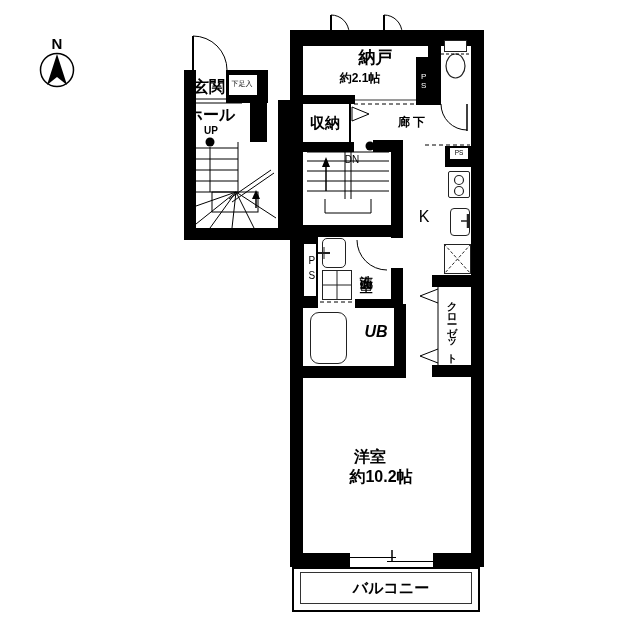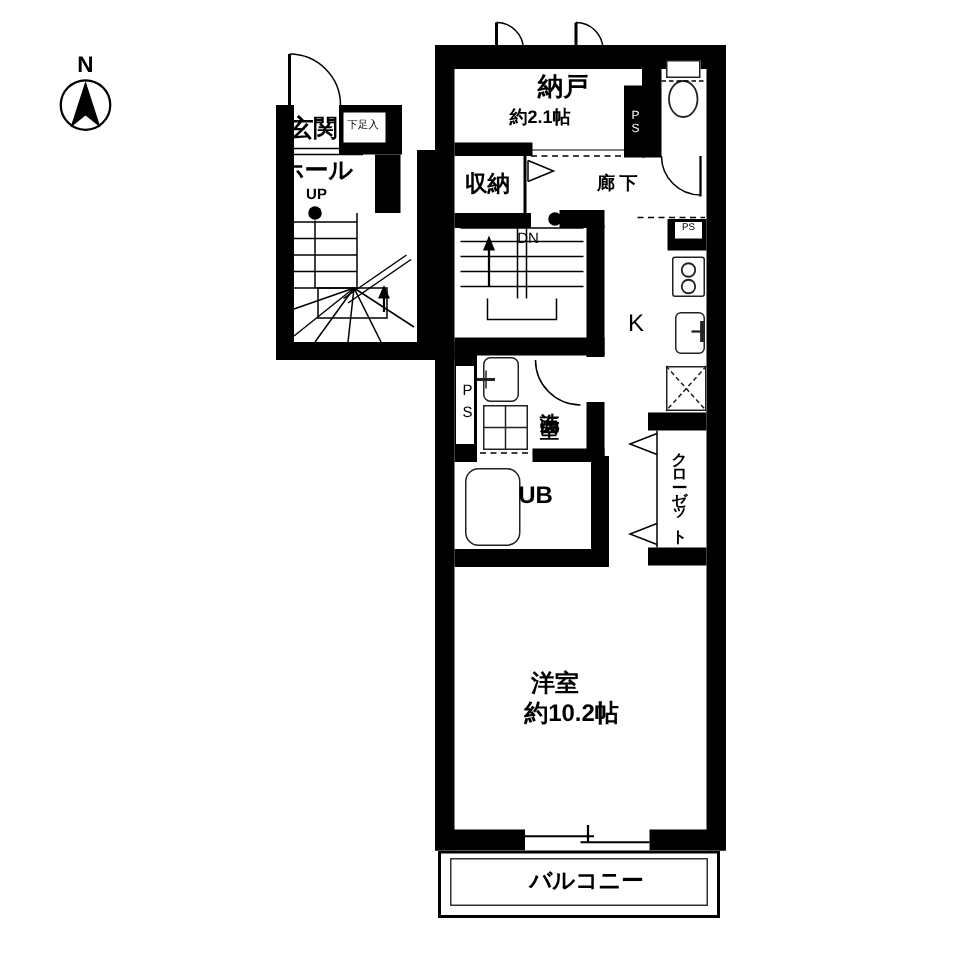--- a/index.html
+++ b/index.html
@@ -195,19 +195,19 @@
   <div class="lbl" style="left:362px;top:58px;font-size:17px;padding-left:27px;">納戸</div>
   <div class="lbl" style="left:360px;top:78px;font-size:12px;">約2.1帖</div>
   <div class="lbl vert" style="left:423px;top:81px;font-size:8px;color:#fff;font-weight:400;">PS</div>
   <div class="lbl" style="left:325px;top:123px;font-size:15px;">収納</div>
   <div class="lbl" style="left:413px;top:122px;font-size:12px;letter-spacing:3px;">廊下</div>
   <div class="lbl" style="left:352px;top:132px;font-size:10px;font-weight:400;margin-top:28px;">DN</div>
   <div class="lbl" style="left:424px;top:217px;font-size:16px;font-weight:400;">K</div>
   <div class="lbl" style="left:459px;top:153px;font-size:6.5px;font-weight:400;">PS</div>
   <div class="lbl vert" style="left:366px;top:268px;font-size:13px;letter-spacing:2px;">洗面室</div>
   <div class="lbl vert" style="left:311px;top:270px;font-size:10px;letter-spacing:4px;font-weight:400;">PS</div>
-  <div class="lbl" style="left:357px;top:332px;font-size:16px;">UB</div>
+  <div class="lbl" style="left:376px;top:332px;font-size:16px;font-style:italic;">UB</div>
   <div class="lbl vert" style="left:452px;top:326px;font-size:10.5px;letter-spacing:1px;">クローゼット</div>
   <div class="lbl" style="left:370px;top:457px;font-size:16px;">洋室</div>
   <div class="lbl" style="left:381px;top:477px;font-size:16px;">約10.2帖</div>
   <div class="lbl" style="left:391px;top:588px;font-size:15px;">バルコニー</div>
 
 </div>
 
 </body></html>

